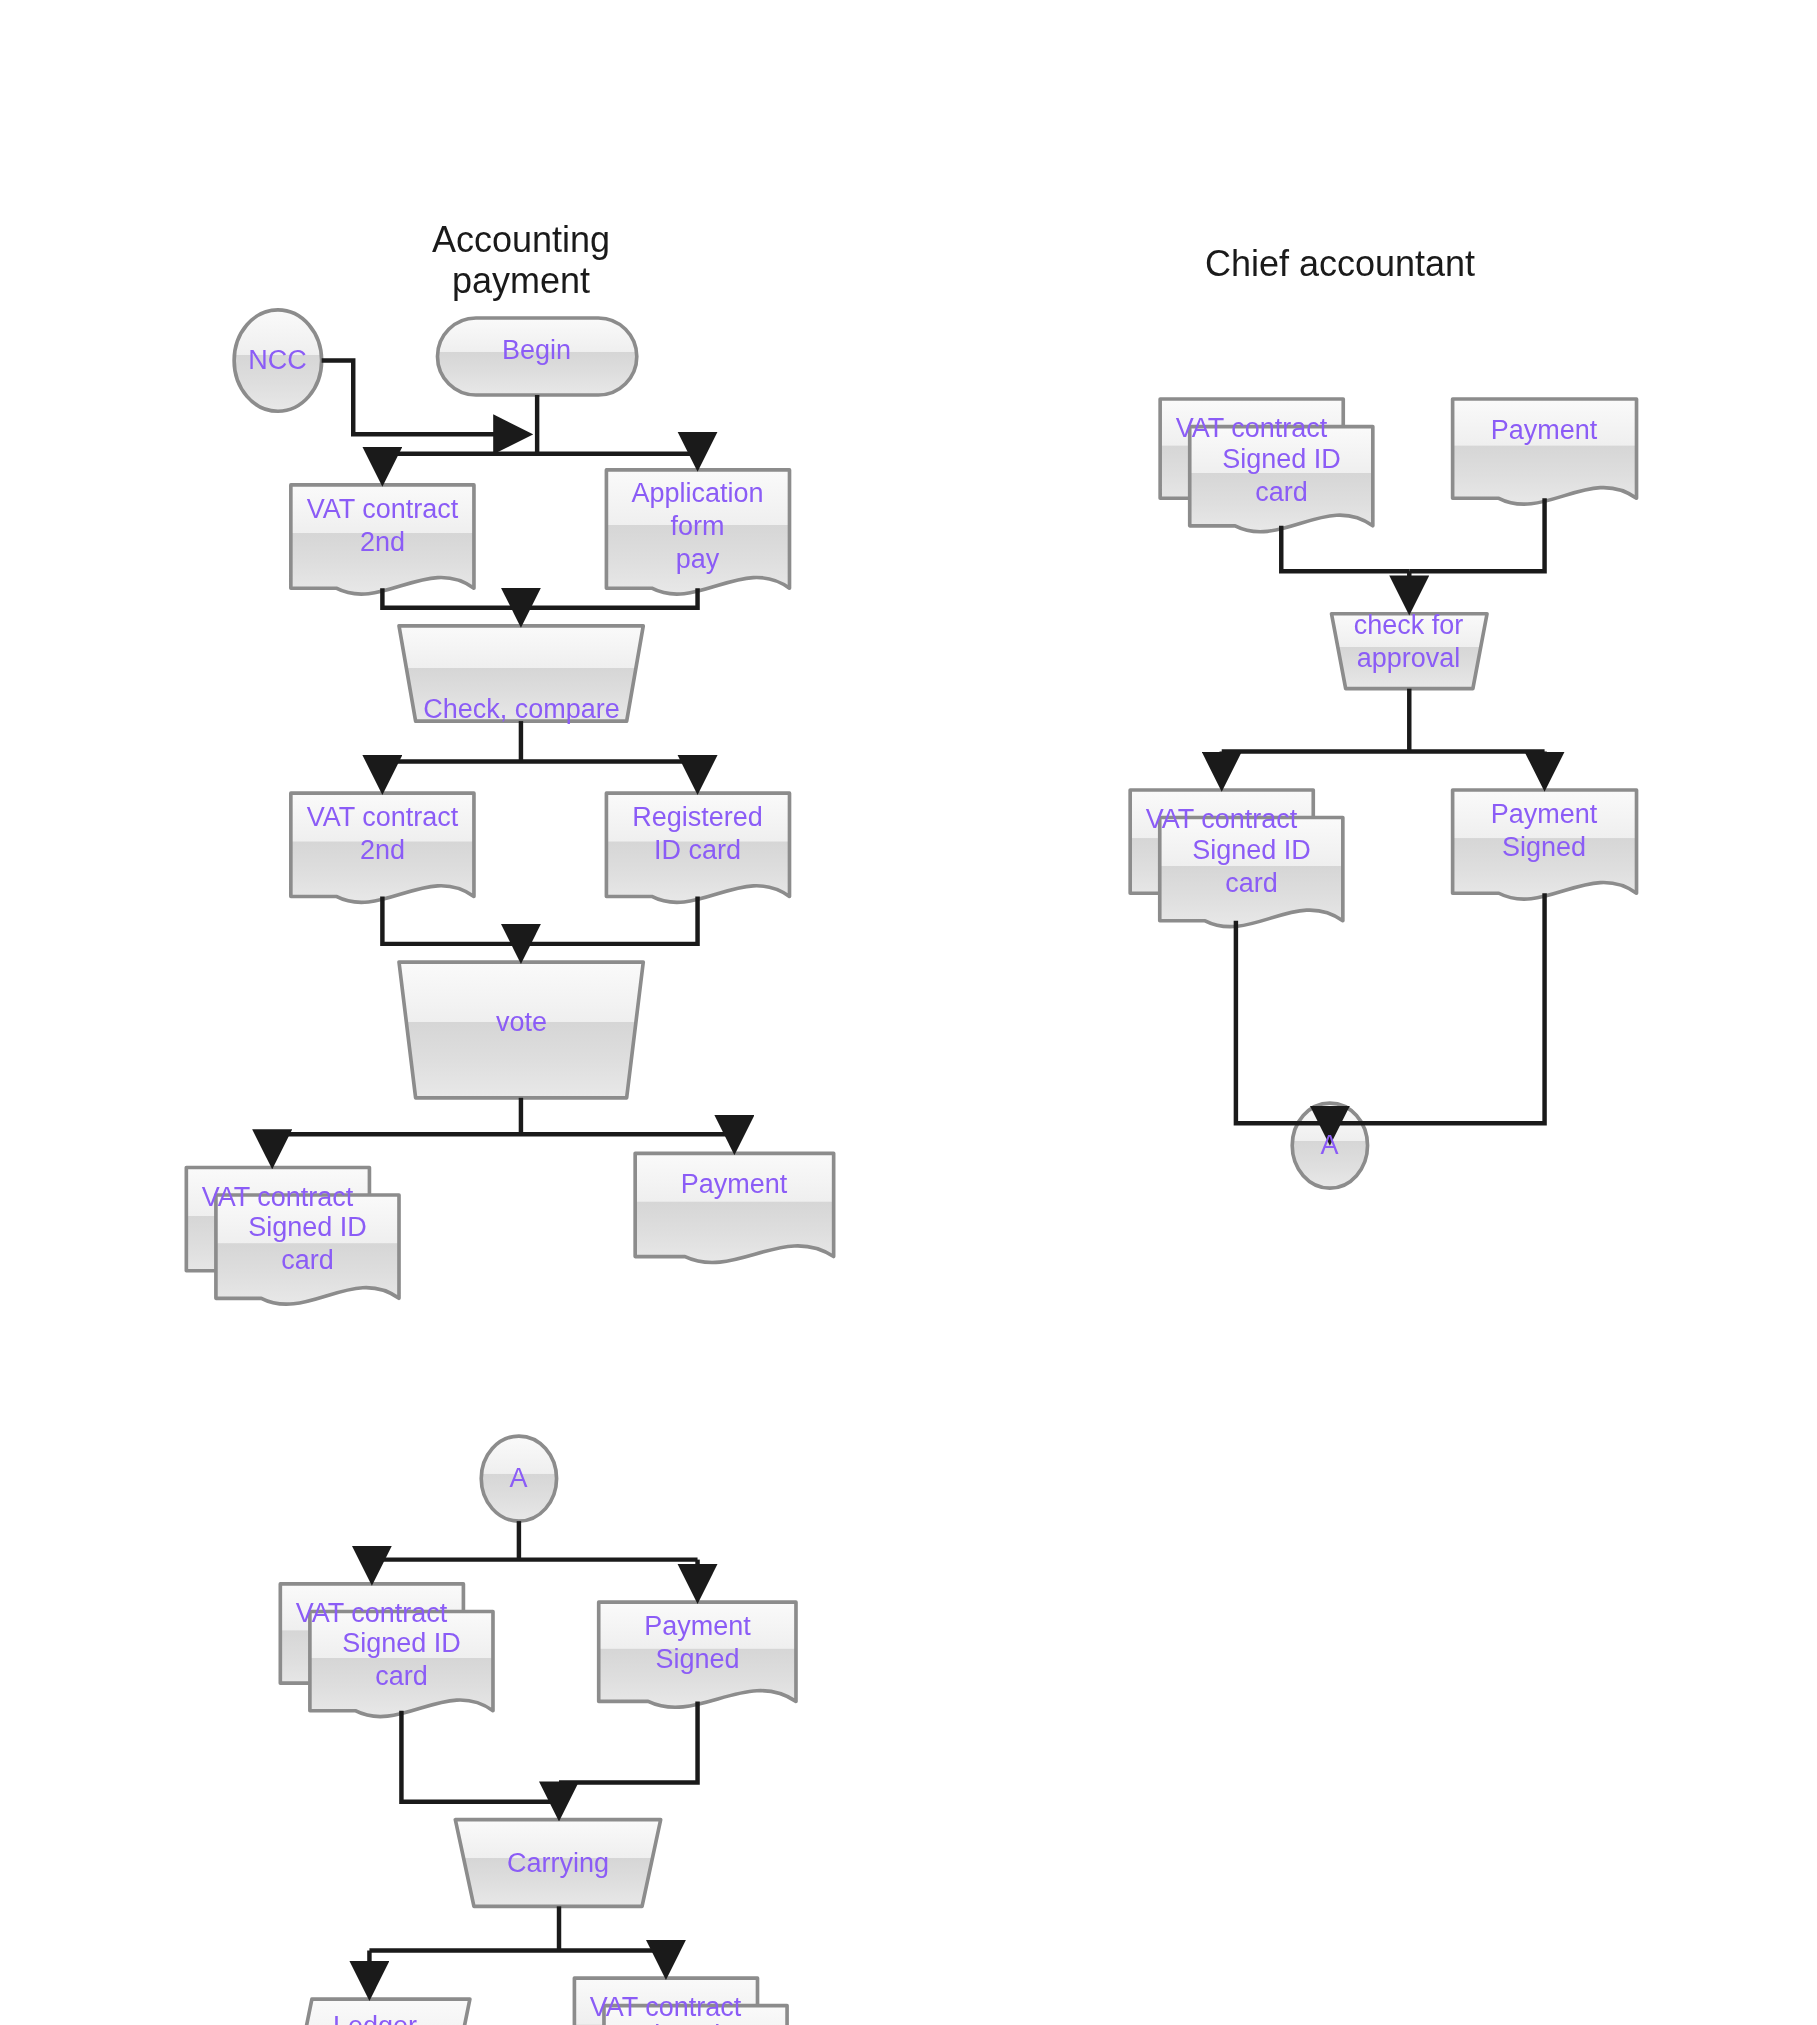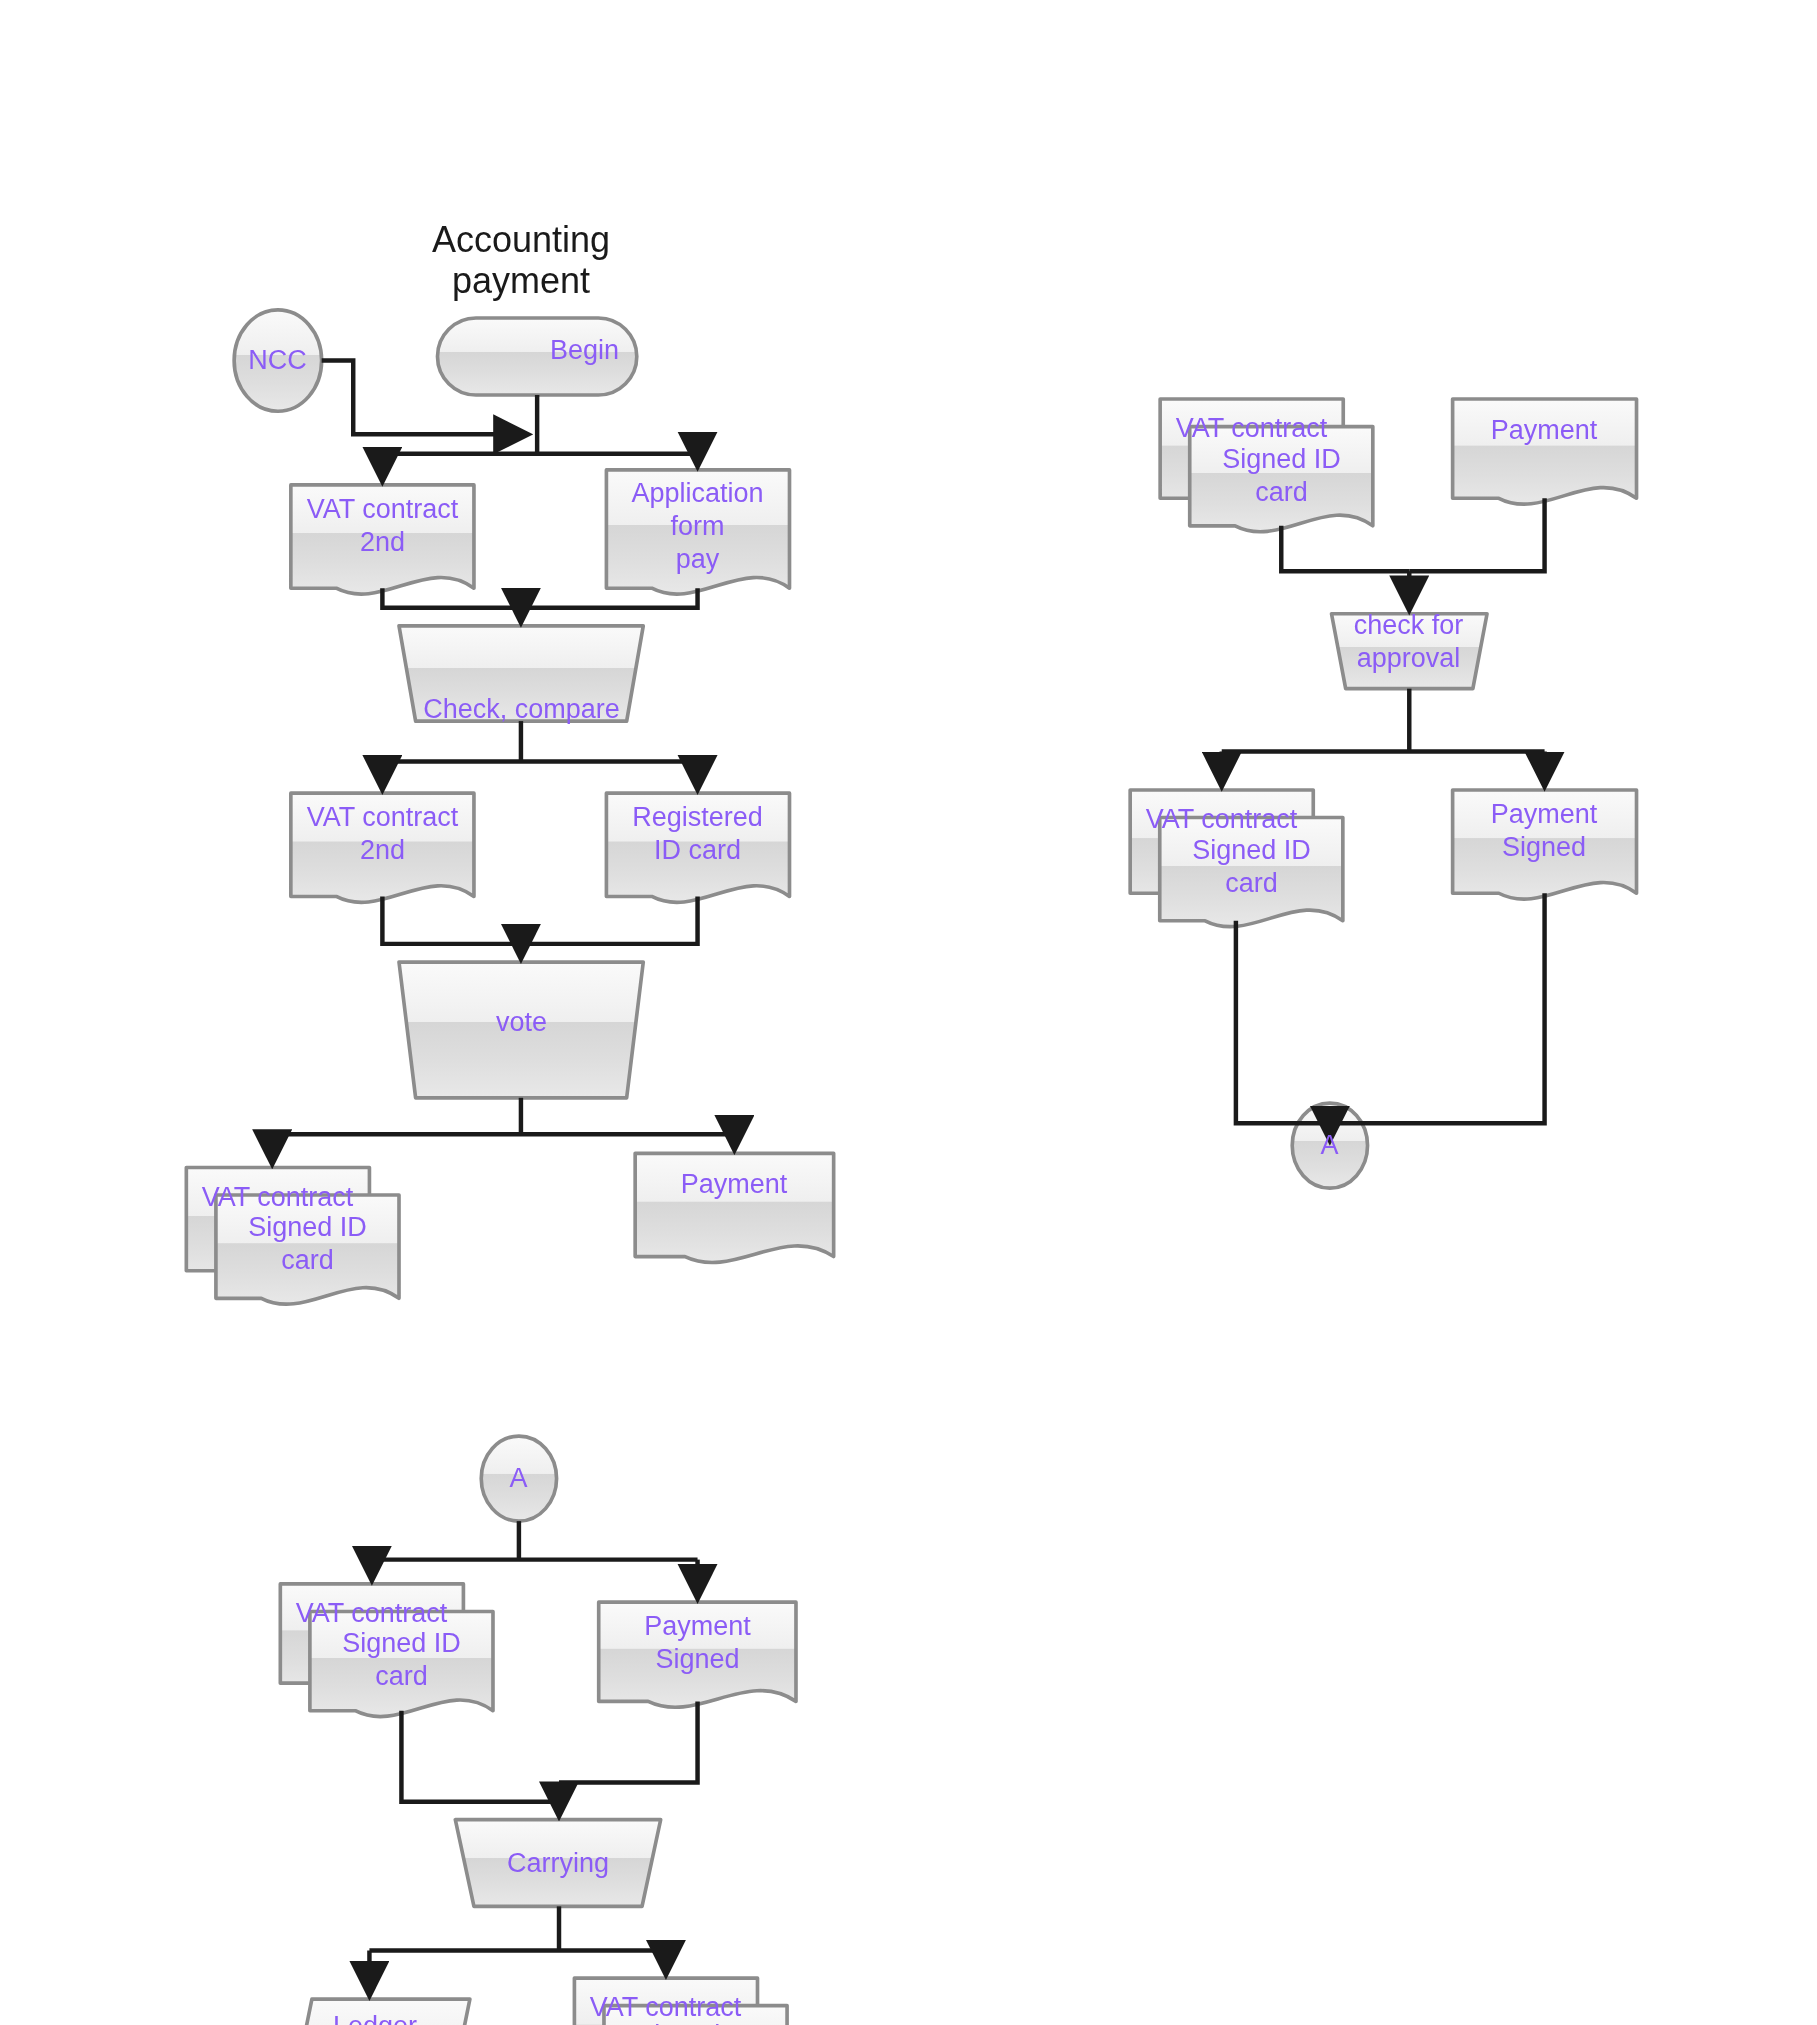--- a/index.html
+++ b/index.html
@@ -152,23 +152,24 @@
 
       <path d="M1380,4706 V4815"></path>
       <path d="M912,4815 H1644"></path>
       <path d="M912,4815 V4923" marker-end="url(#arrow)"></path>
       <path d="M1644,4815 V4871" marker-end="url(#arrow)"></path>
     </g>
   </svg>
 
   <div class="lane-title" style="left:379px;top:219px;width:284px;">Accounting
 payment</div>
+  <div class="lane-title" style="left:1117px;top:243px;width:446px;">Chief accountant</div>
 
   <div class="node-label" style="left:234px;top:338px;width:87px;height:45px;">NCC</div>
-  <div class="node-label" style="left:437px;top:332px;width:199px;height:36px;margin-left:48px;">Begin</div>
+  <div class="node-label" style="left:437px;top:332px;width:199px;height:36px;">Begin</div>
   <div class="node-label" style="left:291px;top:491px;width:183px;height:69px;">VAT contract
 2nd</div>
   <div class="node-label" style="left:606px;top:476px;width:183px;height:101px;">Application
 form
 pay</div>
   <div class="node-label" style="left:405px;top:650px;width:233px;height:36px;margin-top:41px;">Check, compare</div>
   <div class="node-label" style="left:291px;top:799px;width:183px;height:69px;">VAT contract
 2nd</div>
   <div class="node-label" style="left:606px;top:799px;width:183px;height:69px;">Registered
 ID card</div>

